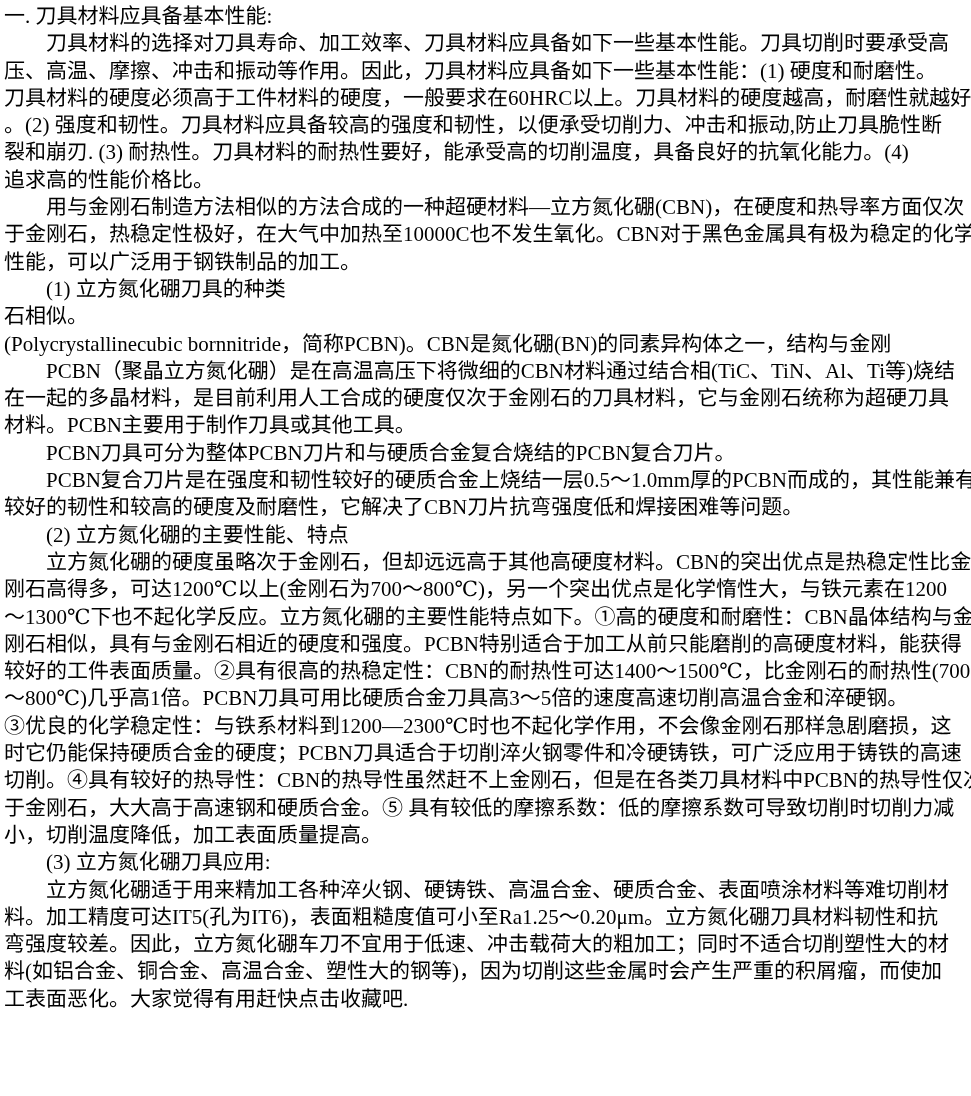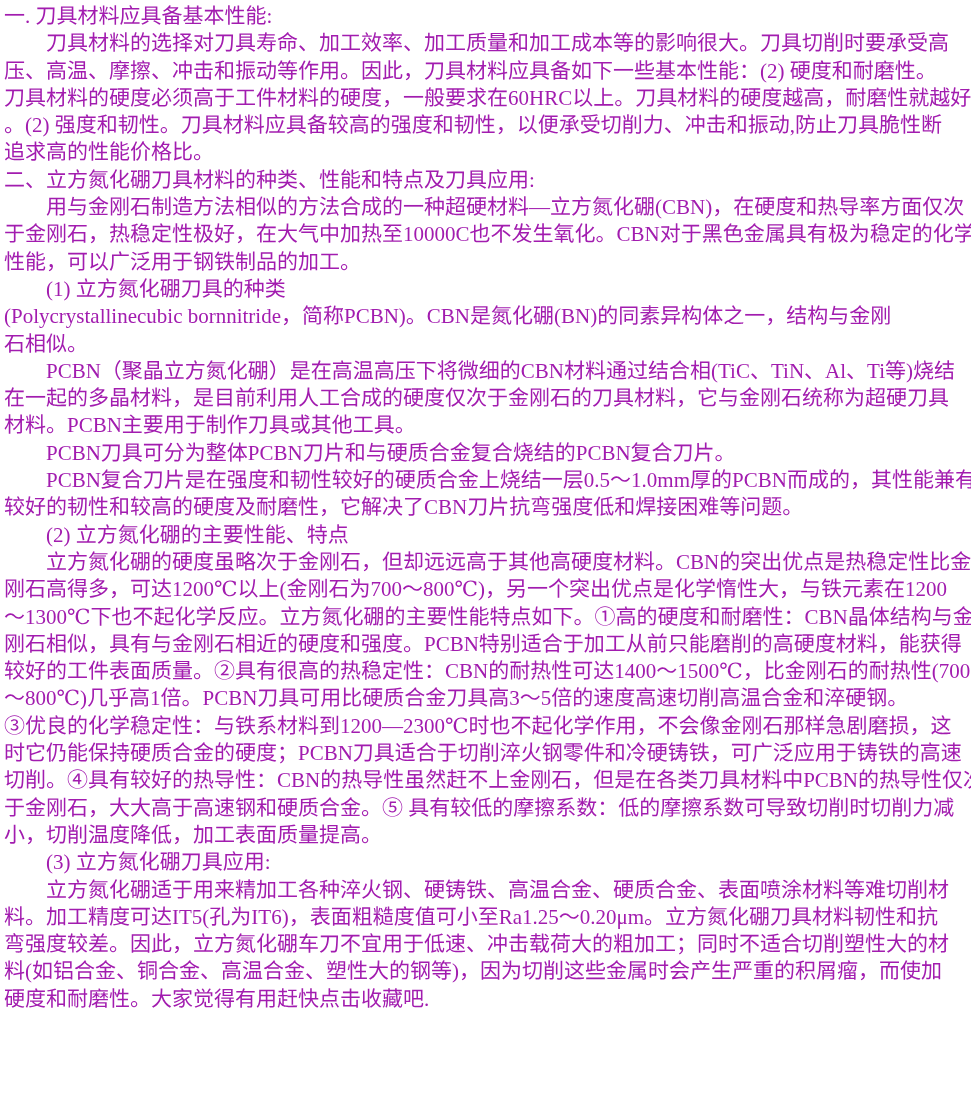--- a/index.html
+++ b/index.html
@@ -10,47 +10,47 @@
   .page {
     position: relative;
     width: 971px;
     height: 1096px;
     background: #ffffff;
     overflow: hidden;
     box-sizing: border-box;
     padding: 3px 0 0 4px;
     font-family: "Liberation Serif", "DejaVu Serif", serif;
     font-size: 21px;
-    color: #a21caf;
+    color: #000000;
   }
   .ln {
     height: 27.3px;
     line-height: 27.3px;
     white-space: pre;
     overflow: hidden;
     letter-spacing: 0;
   }
 </style>
 </head>
 <body>
 
 <div class="page">
   <div class="ln">一. 刀具材料应具备基本性能:</div>
-  <div class="ln">　　刀具材料的选择对刀具寿命、加工效率、加工质量和加工成本等的影响很大。刀具切削时要承受高</div>
-  <div class="ln">压、高温、摩擦、冲击和振动等作用。因此，刀具材料应具备如下一些基本性能：(2) 硬度和耐磨性。</div>
+  <div class="ln">　　刀具材料的选择对刀具寿命、加工效率、刀具材料应具备如下一些基本性能。刀具切削时要承受高</div>
+  <div class="ln">压、高温、摩擦、冲击和振动等作用。因此，刀具材料应具备如下一些基本性能：(1) 硬度和耐磨性。</div>
   <div class="ln">刀具材料的硬度必须高于工件材料的硬度，一般要求在60HRC以上。刀具材料的硬度越高，耐磨性就越好</div>
   <div class="ln">。(2) 强度和韧性。刀具材料应具备较高的强度和韧性，以便承受切削力、冲击和振动,防止刀具脆性断</div>
+  <div class="ln">裂和崩刃. (3) 耐热性。刀具材料的耐热性要好，能承受高的切削温度，具备良好的抗氧化能力。(4)</div>
   <div class="ln">追求高的性能价格比。</div>
-  <div class="ln">二、立方氮化硼刀具材料的种类、性能和特点及刀具应用:</div>
   <div class="ln">　　用与金刚石制造方法相似的方法合成的一种超硬材料—立方氮化硼(CBN)，在硬度和热导率方面仅次</div>
   <div class="ln">于金刚石，热稳定性极好，在大气中加热至10000C也不发生氧化。CBN对于黑色金属具有极为稳定的化学</div>
   <div class="ln">性能，可以广泛用于钢铁制品的加工。</div>
   <div class="ln">　　(1) 立方氮化硼刀具的种类</div>
+  <div class="ln">石相似。</div>
   <div class="ln">(Polycrystallinecubic bornnitride，简称PCBN)。CBN是氮化硼(BN)的同素异构体之一，结构与金刚</div>
-  <div class="ln">石相似。</div>
   <div class="ln">　　PCBN（聚晶立方氮化硼）是在高温高压下将微细的CBN材料通过结合相(TiC、TiN、Al、Ti等)烧结</div>
   <div class="ln">在一起的多晶材料，是目前利用人工合成的硬度仅次于金刚石的刀具材料，它与金刚石统称为超硬刀具</div>
   <div class="ln">材料。PCBN主要用于制作刀具或其他工具。</div>
   <div class="ln">　　PCBN刀具可分为整体PCBN刀片和与硬质合金复合烧结的PCBN复合刀片。</div>
   <div class="ln">　　PCBN复合刀片是在强度和韧性较好的硬质合金上烧结一层0.5～1.0mm厚的PCBN而成的，其性能兼有</div>
   <div class="ln">较好的韧性和较高的硬度及耐磨性，它解决了CBN刀片抗弯强度低和焊接困难等问题。</div>
   <div class="ln">　　(2) 立方氮化硼的主要性能、特点</div>
   <div class="ln">　　立方氮化硼的硬度虽略次于金刚石，但却远远高于其他高硬度材料。CBN的突出优点是热稳定性比金</div>
   <div class="ln">刚石高得多，可达1200℃以上(金刚石为700～800℃)，另一个突出优点是化学惰性大，与铁元素在1200</div>
   <div class="ln">～1300℃下也不起化学反应。立方氮化硼的主要性能特点如下。①高的硬度和耐磨性：CBN晶体结构与金</div>
@@ -60,14 +60,14 @@
   <div class="ln">③优良的化学稳定性：与铁系材料到1200—2300℃时也不起化学作用，不会像金刚石那样急剧磨损，这</div>
   <div class="ln">时它仍能保持硬质合金的硬度；PCBN刀具适合于切削淬火钢零件和冷硬铸铁，可广泛应用于铸铁的高速</div>
   <div class="ln">切削。④具有较好的热导性：CBN的热导性虽然赶不上金刚石，但是在各类刀具材料中PCBN的热导性仅次</div>
   <div class="ln">于金刚石，大大高于高速钢和硬质合金。⑤ 具有较低的摩擦系数：低的摩擦系数可导致切削时切削力减</div>
   <div class="ln">小，切削温度降低，加工表面质量提高。</div>
   <div class="ln">　　(3) 立方氮化硼刀具应用:</div>
   <div class="ln">　　立方氮化硼适于用来精加工各种淬火钢、硬铸铁、高温合金、硬质合金、表面喷涂材料等难切削材</div>
   <div class="ln">料。加工精度可达IT5(孔为IT6)，表面粗糙度值可小至Ra1.25～0.20μm。立方氮化硼刀具材料韧性和抗</div>
   <div class="ln">弯强度较差。因此，立方氮化硼车刀不宜用于低速、冲击载荷大的粗加工；同时不适合切削塑性大的材</div>
   <div class="ln">料(如铝合金、铜合金、高温合金、塑性大的钢等)，因为切削这些金属时会产生严重的积屑瘤，而使加</div>
-  <div class="ln">硬度和耐磨性。大家觉得有用赶快点击收藏吧.</div>
+  <div class="ln">工表面恶化。大家觉得有用赶快点击收藏吧.</div>
 </div>
 
 </body></html>

